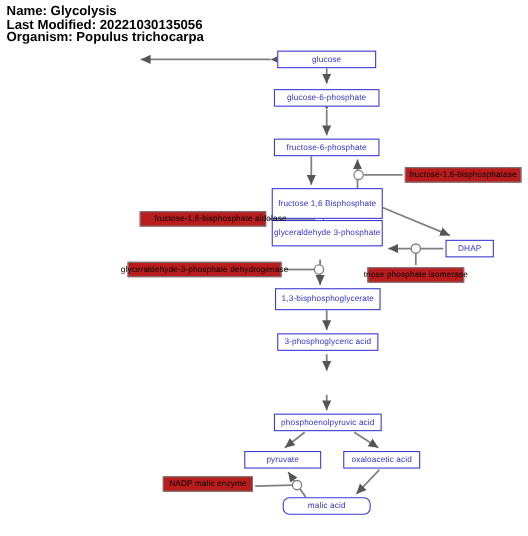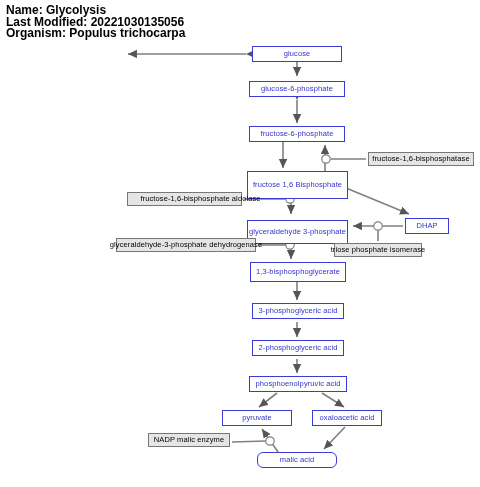--- a/index.html
+++ b/index.html
@@ -56,21 +56,21 @@
     justify-content: center;
     text-align: center;
     white-space: nowrap;
     letter-spacing: 0.1px;
   }
   
   .enzyme {
     position: absolute;
     box-sizing: border-box;
     border: 1px solid #777777;
-    background: #e5e5e5;
+    background: #b91c1c;
     color: #000000;
     font-size: 7.5px;
     line-height: 1;
     display: flex;
     align-items: center;
     justify-content: center;
     text-align: center;
     white-space: nowrap;
     letter-spacing: 0.1px;
   }
@@ -145,34 +145,31 @@
     </div>
   <div class="node" style="left:249px; top:81px;  width:96px;  height:16px;">
       <span>glucose-6-phosphate</span>
     </div>
   <div class="node" style="left:249px; top:126px; width:96px;  height:16px;">
       <span>fructose-6-phosphate</span>
     </div>
   <div class="node" style="left:247px; top:171px; width:101px; height:28px;">
       <span>fructose 1,6 Bisphosphate</span>
     </div>
-  <div class="node" style="left:247px; top:220px; width:101px; height:24px;">
+  <div class="node" style="left:247px; top:200px; width:101px; height:24px;">
       <span>glyceraldehyde 3-phosphate</span>
     </div>
   <div class="node" style="left:405px; top:218px; width:44px;  height:16px;">
       <span>DHAP</span>
     </div>
   <div class="node" style="left:250px; top:262px; width:96px;  height:20px;">
       <span>1,3-bisphosphoglycerate</span>
     </div>
   <div class="node" style="left:252px; top:303px; width:92px;  height:16px;">
       <span>3-phosphoglyceric acid</span>
-    </div>
-  <div class="node" style="left:252px; top:340px; width:92px;  height:16px;">
-      <span>2-phosphoglyceric acid</span>
     </div>
   <div class="node" style="left:222px; top:410px; width:70px;  height:16px;">
       <span>pyruvate</span>
     </div>
   <div class="node" style="left:249px; top:376px; width:98px;  height:16px;">
       <span>phosphoenolpyruvic acid</span>
     </div>
   <div class="node" style="left:312px; top:410px; width:70px;  height:16px;">
       <span>oxaloacetic acid</span>
     </div>

